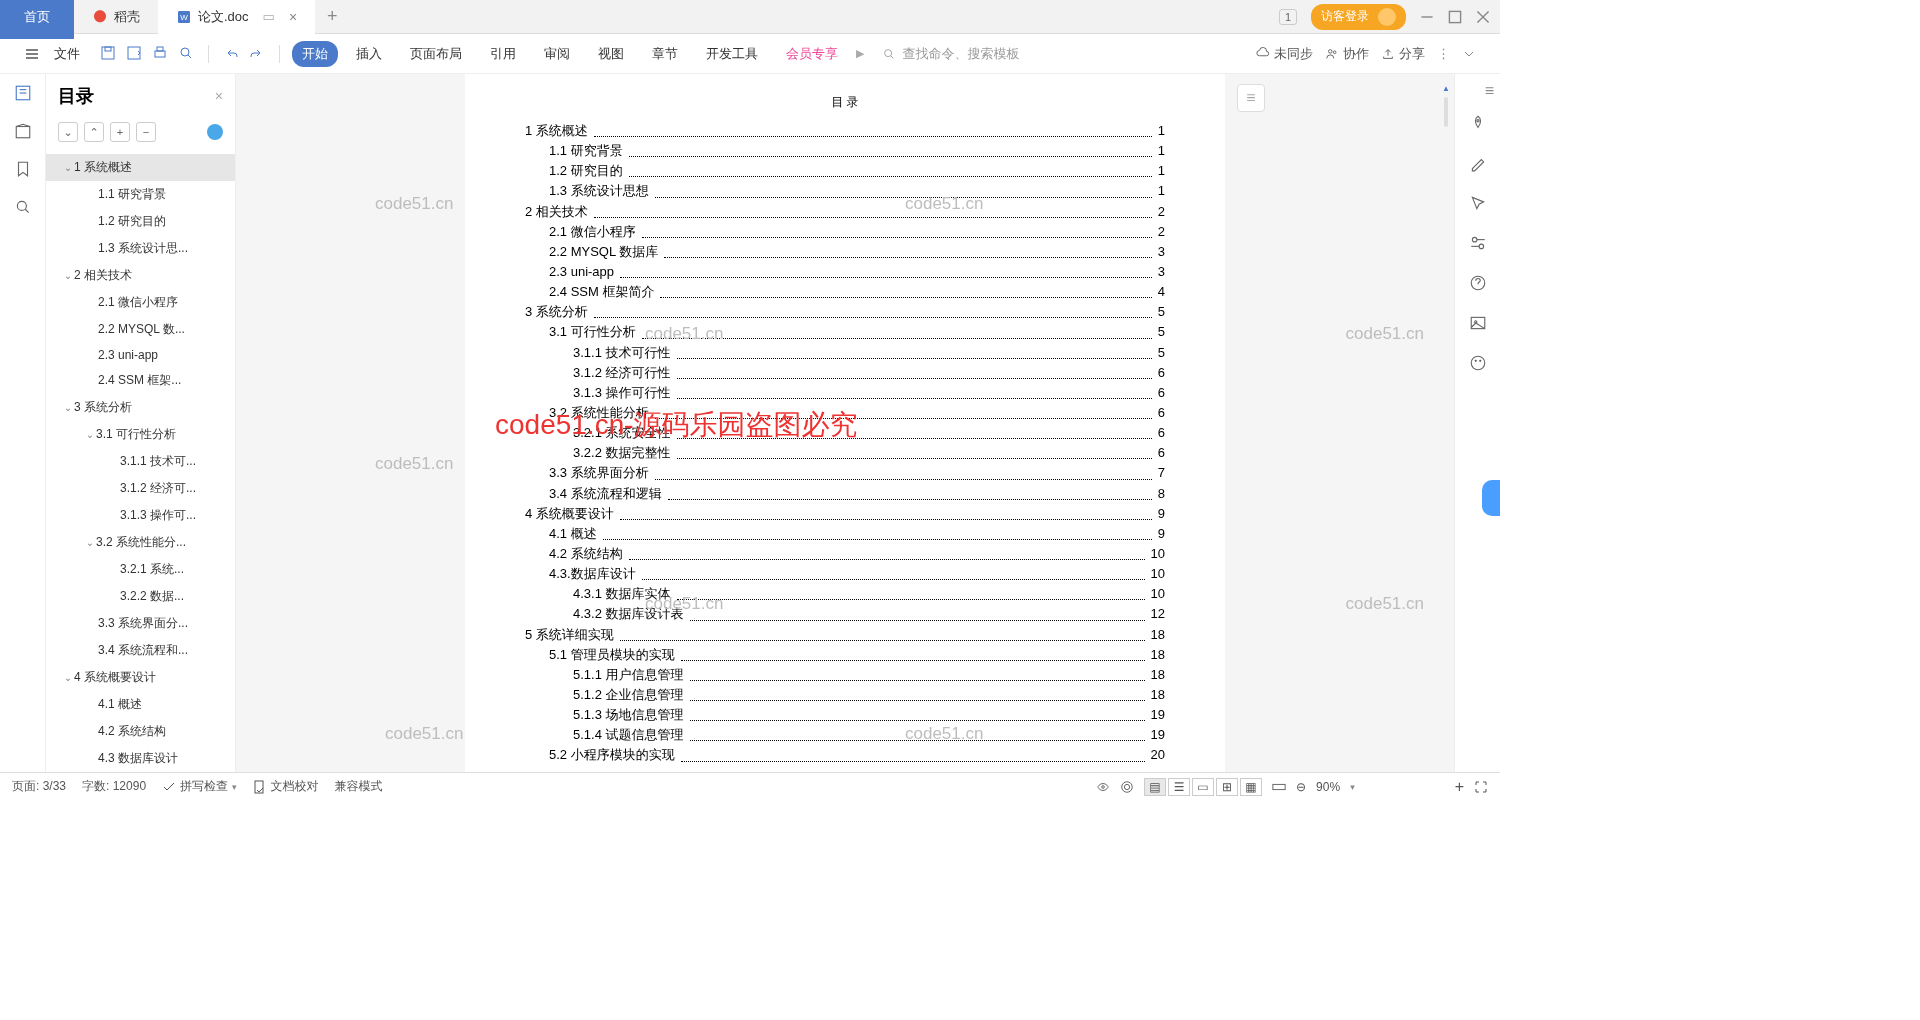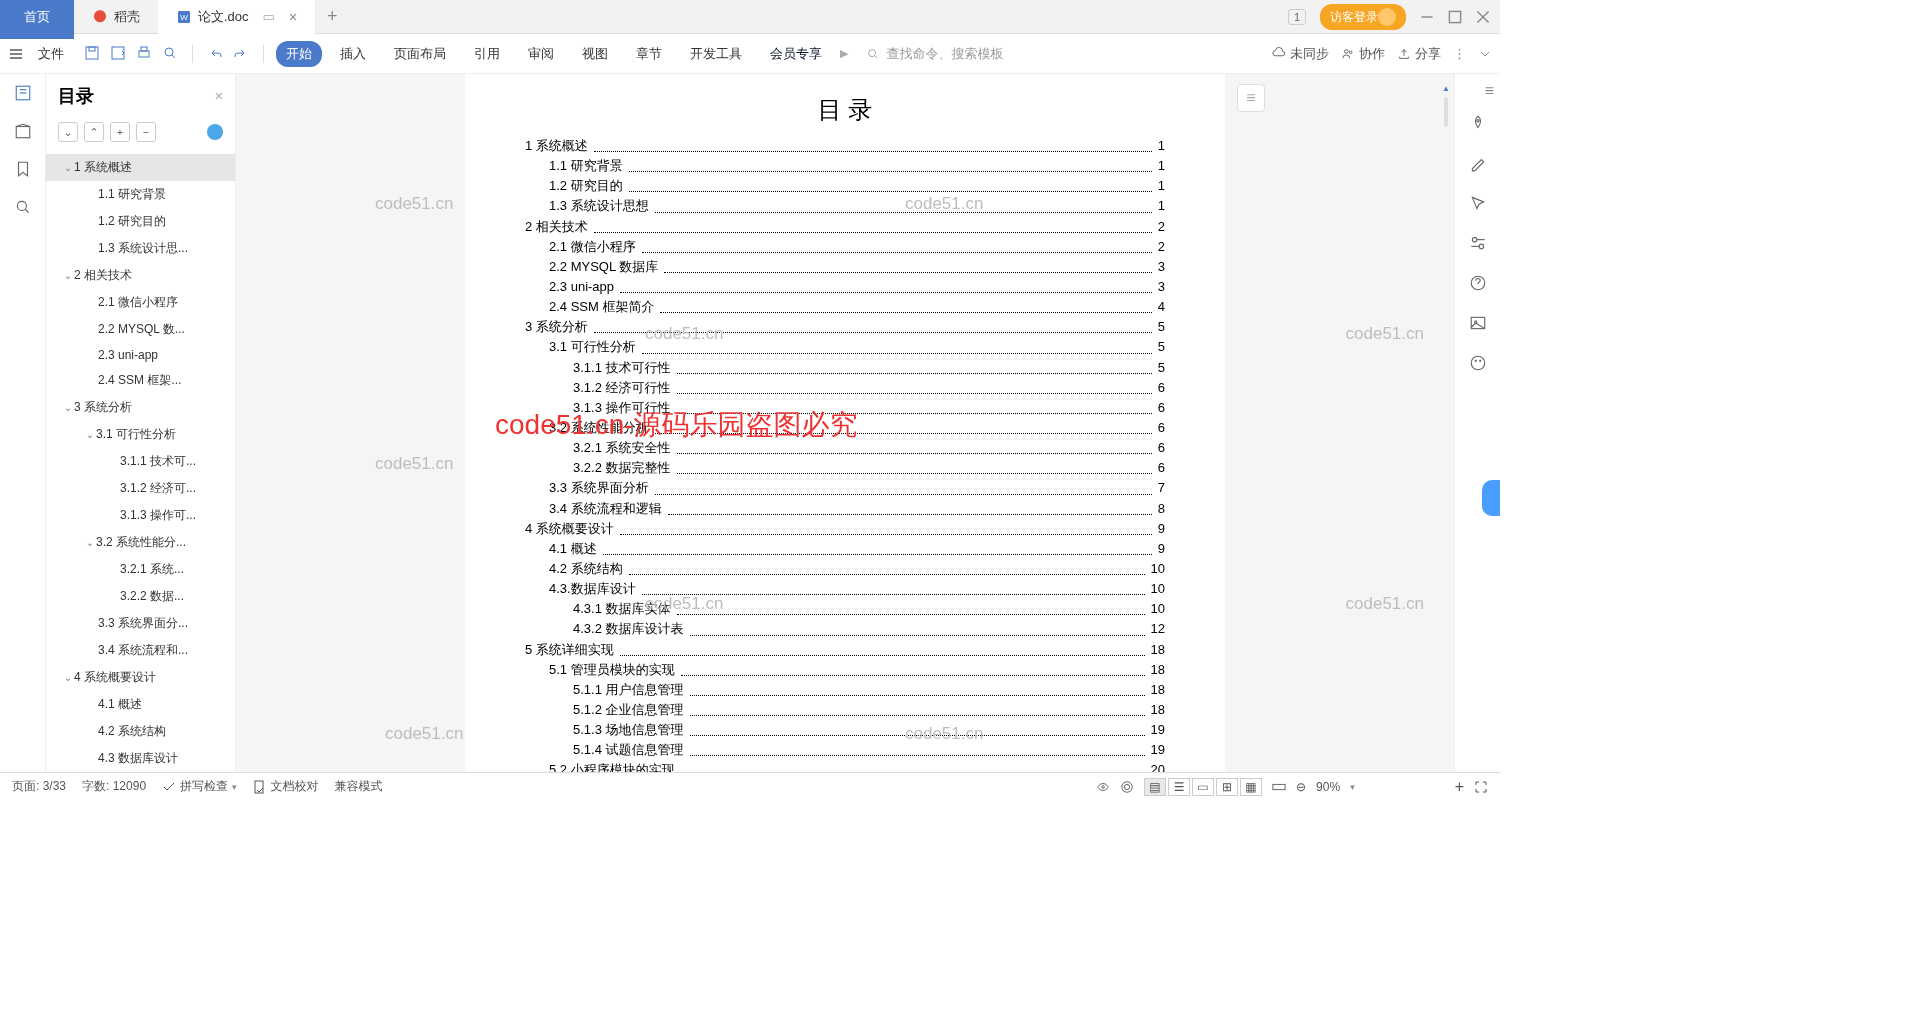--- a/index.html
+++ b/index.html
@@ -7,34 +7,34 @@
 .tabbar{height:34px;background:#f2f2f2;display:flex;align-items:center;border-bottom:1px solid #ddd}
 .tab{height:44px;display:flex;align-items:center;padding:0 18px;font-size:13px;color:#333;gap:6px;position:relative}
 .tab.home{background:#4a7ac9;color:#fff;padding:0 24px}
 .tab.active{background:#fff}
 .tab.active .close{color:#888}
 .tab svg{width:16px;height:16px}
 .tab .close{margin-left:8px;font-size:14px;color:#aaa}
 .tab .dual{margin-left:8px;color:#aaa}
 .newtab{padding:0 12px;color:#888;font-size:18px}
 .win-ctrl{margin-left:auto;display:flex;align-items:center;gap:14px;padding-right:10px}
-.login-btn{background:#f6a623;color:#fff;padding:4px 10px;border-radius:12px;font-size:12px;display:flex;align-items:flex-end;gap:0}
+.login-btn{background:#f6a623;color:#fff;padding:4px 10px;border-radius:12px;font-size:12px;display:flex;align-items:center;gap:9px}
 .avatar{width:18px;height:18px;border-radius:50%;background:#ffc76a}
 .win-ico{width:14px;height:14px;color:#888}
 .num-badge{border:1px solid #ccc;padding:1px 5px;border-radius:3px;font-size:11px;color:#666}
 
-.ribbon{height:40px;display:flex;align-items:center;padding:0 8px;gap:8px;border-bottom:1px solid #eee}
+.ribbon{height:40px;display:flex;align-items:center;padding:0 24px;gap:8px;border-bottom:1px solid #eee}
 .menu-ico{color:#555}
 .file-btn{font-size:13px;color:#333;padding:0 6px}
 .qat{display:flex;gap:10px;color:#4a7ac9;margin-left:6px}
 .qat svg{width:16px;height:16px}
 .qat .sep{width:1px;height:18px;background:#ddd;margin:0 4px}
 .ribtab{font-size:13px;color:#333;padding:4px 10px}
 .ribtab.active{background:#4a7ac9;color:#fff;border-radius:12px}
-.ribtab.vip{color:#0f172a}
+.ribtab.vip{color:#ec4899}
 .chevron-r{color:#aaa;font-size:11px}
 .search-box{display:flex;align-items:center;gap:6px;color:#999;font-size:13px;margin-left:10px}
 .search-box svg{width:14px;height:14px}
 .right-ribbon{margin-left:auto;display:flex;align-items:center;gap:12px;font-size:13px;color:#555}
 .right-ribbon .item{display:flex;align-items:center;gap:4px}
 .right-ribbon svg{width:14px;height:14px}
 .more-dots{color:#888}
 
 .main{display:flex;height:calc(100% - 74px - 28px)}
 .left-rail{width:46px;background:#fff;border-right:1px solid #eee;display:flex;flex-direction:column;align-items:center;padding-top:10px;gap:20px}
@@ -53,21 +53,21 @@
 .oitem.sel{background:#e6e6e6}
 .oitem .chev{width:12px;display:inline-block;text-align:center;color:#888;font-size:10px}
 .oitem.l1{padding-left:16px}
 .oitem.l2{padding-left:40px}
 .oitem.l3{padding-left:38px}
 .oitem.l4{padding-left:62px}
 .oitem .txt{overflow:hidden;text-overflow:ellipsis}
 
 .canvas{flex:1;background:#f5f5f5;display:flex;justify-content:center;overflow:hidden;position:relative}
 .page{background:#fff;width:760px;margin-top:0;padding:20px 60px;position:relative}
-.doc-title{text-align:center;font-size:24px;font-family:Liberation Sans, sans-serif;padding-bottom:10px}
+.doc-title{text-align:center;font-size:12px;font-family:Liberation Serif, serif;padding-bottom:10px}
 .toc-row{display:flex;font-size:13px;font-family:SimSun;line-height:1.55;white-space:nowrap}
 .toc-row .label{padding-right:4px}
 .toc-row.l2 .label{padding-left:24px}
 .toc-row.l3 .label{padding-left:48px}
 .toc-row .dots{flex:1;border-bottom:1.5px dotted #000;margin:0 2px 4px 2px}
 .toc-row .pg{padding-left:4px}
 .wm{position:absolute;color:#bdbdbd;font-size:17px;font-family:Arial}
 .wm.red{color:#e33;font-size:28px;font-weight:500}
 .float-btn{position:absolute;top:10px;right:-40px;width:28px;height:28px;border:1px solid #ddd;border-radius:4px;background:#fff;display:flex;align-items:center;justify-content:center;color:#aaa}
 .scroll-ind{position:absolute;right:4px;top:10px;width:8px;display:flex;flex-direction:column;align-items:center;gap:4px}

